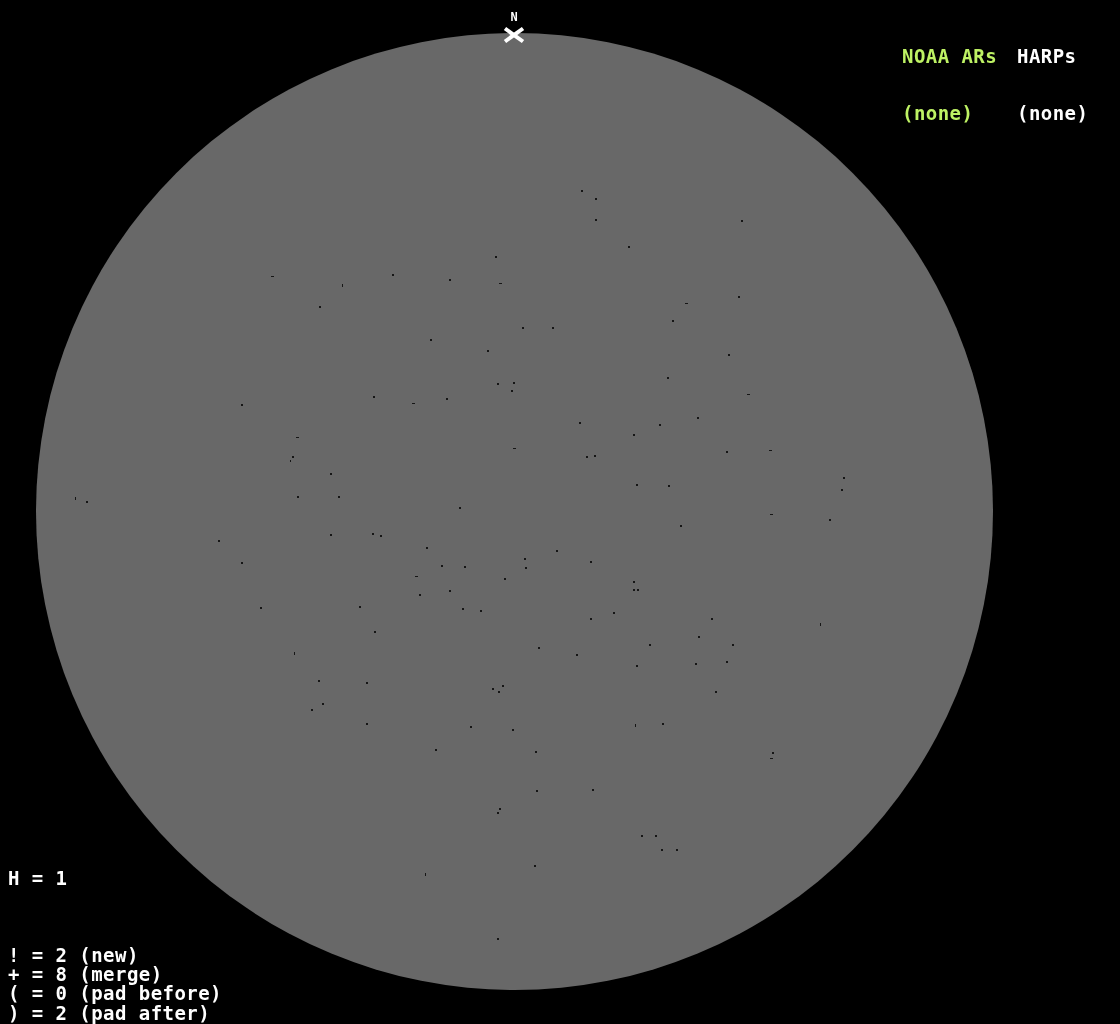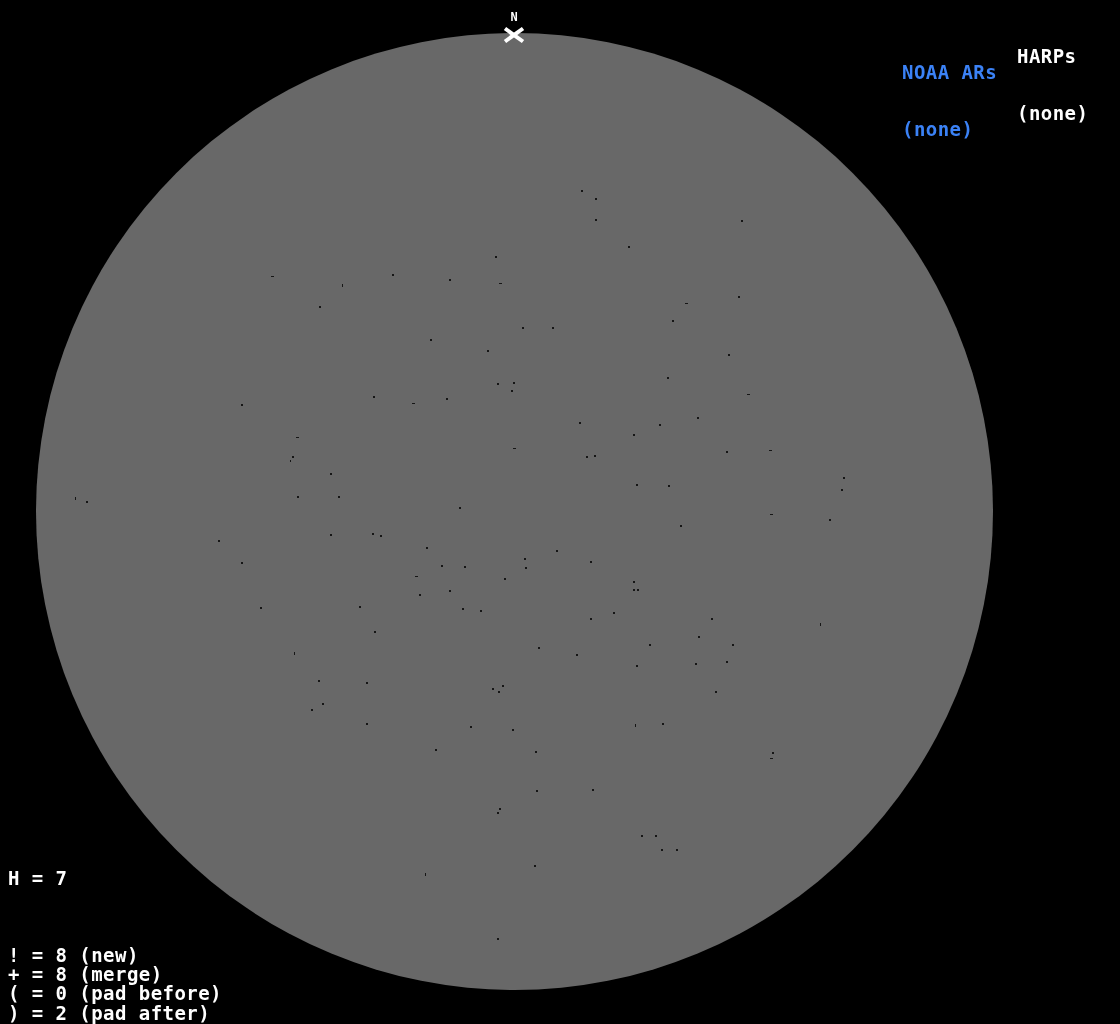--- a/index.html
+++ b/index.html
@@ -26,21 +26,21 @@
   .speck { position: absolute; background: #161616; }
   .mono-big {
     color: #fff;
     font-size: 19px;
     font-weight: bold;
     line-height: 19.3px;
     letter-spacing: 0.45px;
     white-space: pre;
   }
   .title-block { position: absolute; left: 8px; top: 8px; }
-  .tr-noaa { position: absolute; left: 902px; top: 24px; color: #3b82f6; }
+  .tr-noaa { position: absolute; left: 902px; top: 8px; color: #bef264; }
   .tr-harps { position: absolute; left: 1017px; top: 8px; color: #ffffff; }
   .north-label {
     position: absolute; left: 505px; top: 10px;
     color: #fff; font-size: 12px; font-weight: bold;
     width: 18px; text-align: center;
   }
   .north-cross { position: absolute; left: 502px; top: 26px; }
   .legend-block { position: absolute; left: 8px; top: 830px; }
   .legend-items { margin-top: 19.3px; }
   .footnotes {
@@ -192,18 +192,18 @@
     <div>(none)</div>
   </div>
 
   <div class="north-label">N</div>
   <svg class="north-cross" width="24" height="18" viewBox="0 0 24 18">
     <line x1="3" y1="2.5" x2="21" y2="15.5" stroke="#ffffff" stroke-width="4"></line>
     <line x1="21" y1="2.5" x2="3" y2="15.5" stroke="#ffffff" stroke-width="4"></line>
   </svg>
 
   <div class="legend-block mono-big">
-    <div>H = 7</div>
-    <div class="legend-items" id="legend-items"><div>! = 8 (new)</div><div>+ = 8 (merge)</div><div>( = 0 (pad before)</div><div>) = 2 (pad after)</div><div>~ = 0 (use past)</div></div>
+    <div>H = 1</div>
+    <div class="legend-items" id="legend-items"><div>! = 2 (new)</div><div>+ = 8 (merge)</div><div>( = 0 (pad before)</div><div>) = 2 (pad after)</div><div>~ = 0 (use past)</div></div>
   </div>
 
 
 </div>
 
 </body></html>

